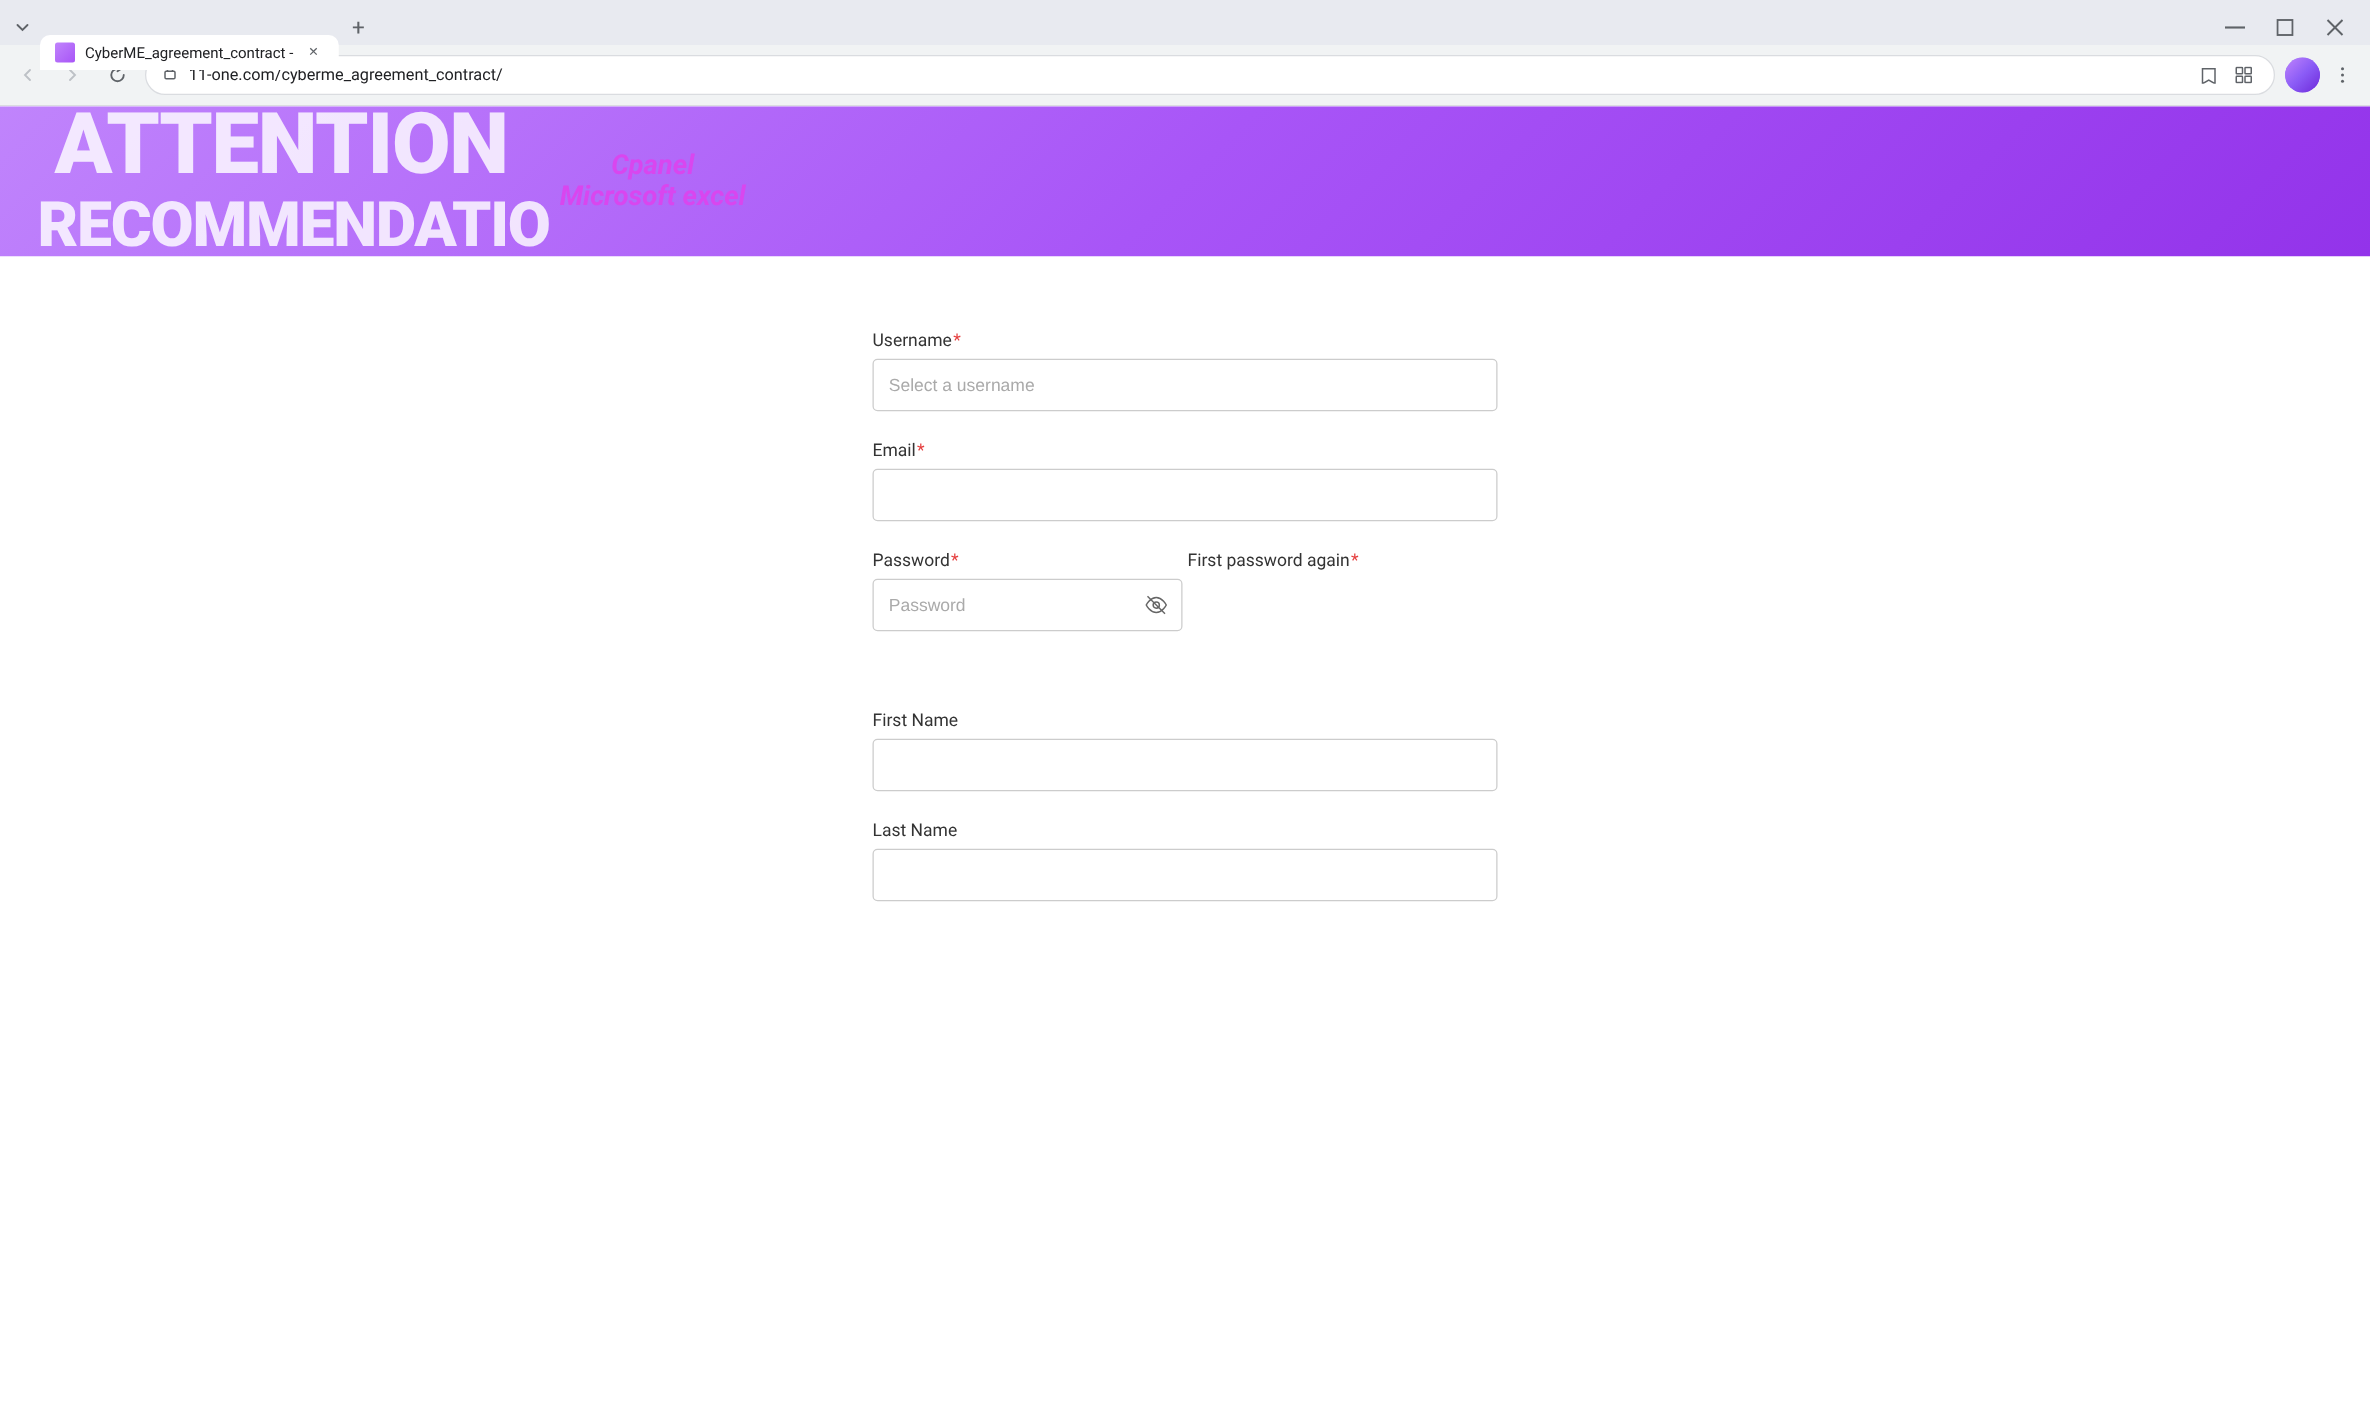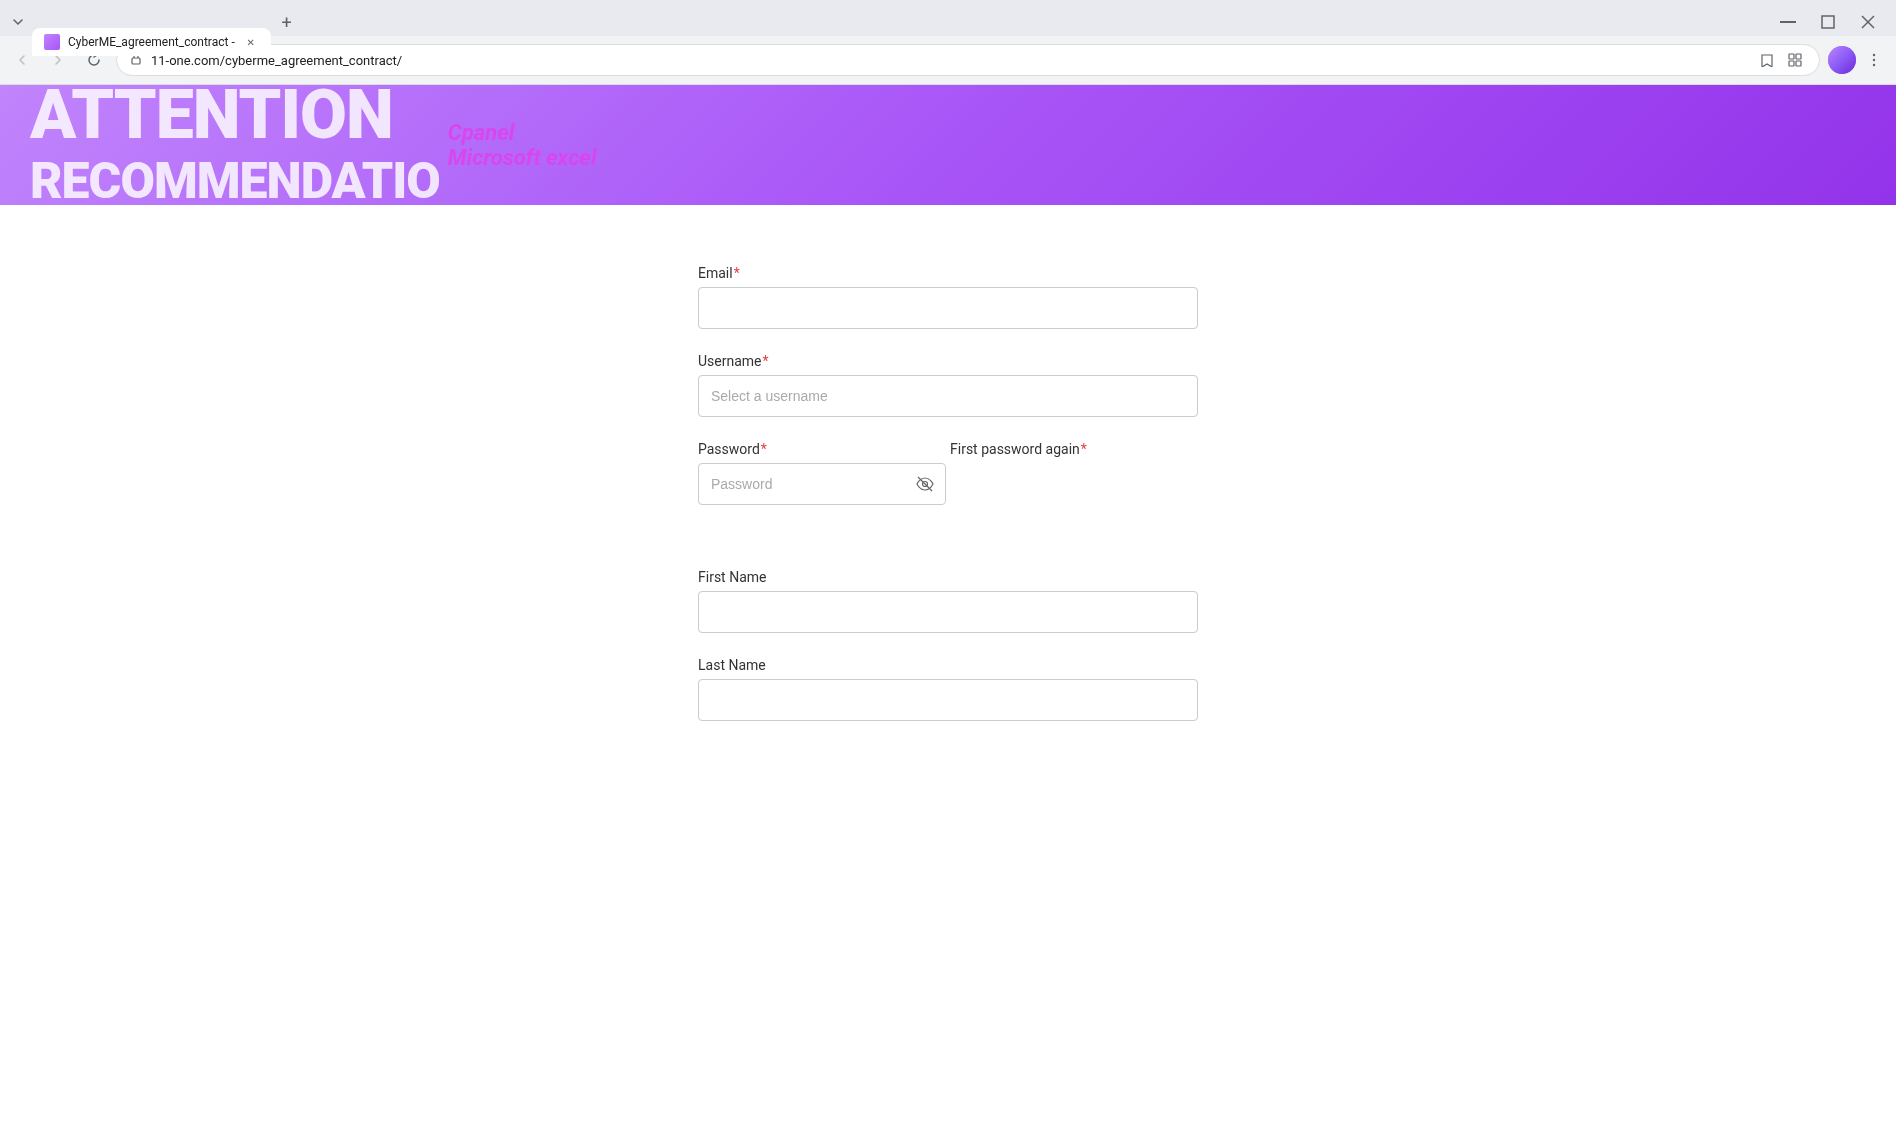--- a/index.html
+++ b/index.html
@@ -236,20 +236,21 @@
 
     
     .hero-banner {
       background: linear-gradient(135deg, #c084fc 0%, #a855f7 50%, #9333ea 100%);
       padding: 20px 30px 20px 30px;
       position: relative;
       overflow: hidden;
       height: 120px;
       display: flex;
       align-items: center;
+      text-align: center;
     }
 
     .hero-title-large {
       font-size: 72px;
       font-weight: 900;
       color: rgba(255, 255, 255, 0.85);
       text-transform: uppercase;
       letter-spacing: -2px;
       line-height: 1;
       margin-right: 20px;
@@ -474,30 +475,30 @@
       <span class="hero-side-item">Cpanel</span>
       <span class="hero-side-item">Microsoft excel</span>
     </div>
   </div>
 
   <div class="form-section">
     <div class="form-container">
 
       <div class="form-group">
         <label class="form-label">
+          <span>Username</span><span class="required">*</span>
+        </label>
+        <input class="form-input" type="text" placeholder="Select a username" style="">
+      </div>
+
+      <div class="form-group">
+        <label class="form-label">
           <span>Email</span><span class="required">*</span>
         </label>
         <input class="form-input" type="email" placeholder="" style="">
-      </div>
-
-      <div class="form-group">
-        <label class="form-label">
-          <span>Username</span><span class="required">*</span>
-        </label>
-        <input class="form-input" type="text" placeholder="Select a username" style="">
       </div>
 
       <div class="password-row">
 
         <div class="password-group form-group">
           <label class="form-label">
             <span>Password</span><span class="required">*</span>
           </label>
           <div class="input-wrapper">
             <input class="form-input" type="password" placeholder="Password" style="">

